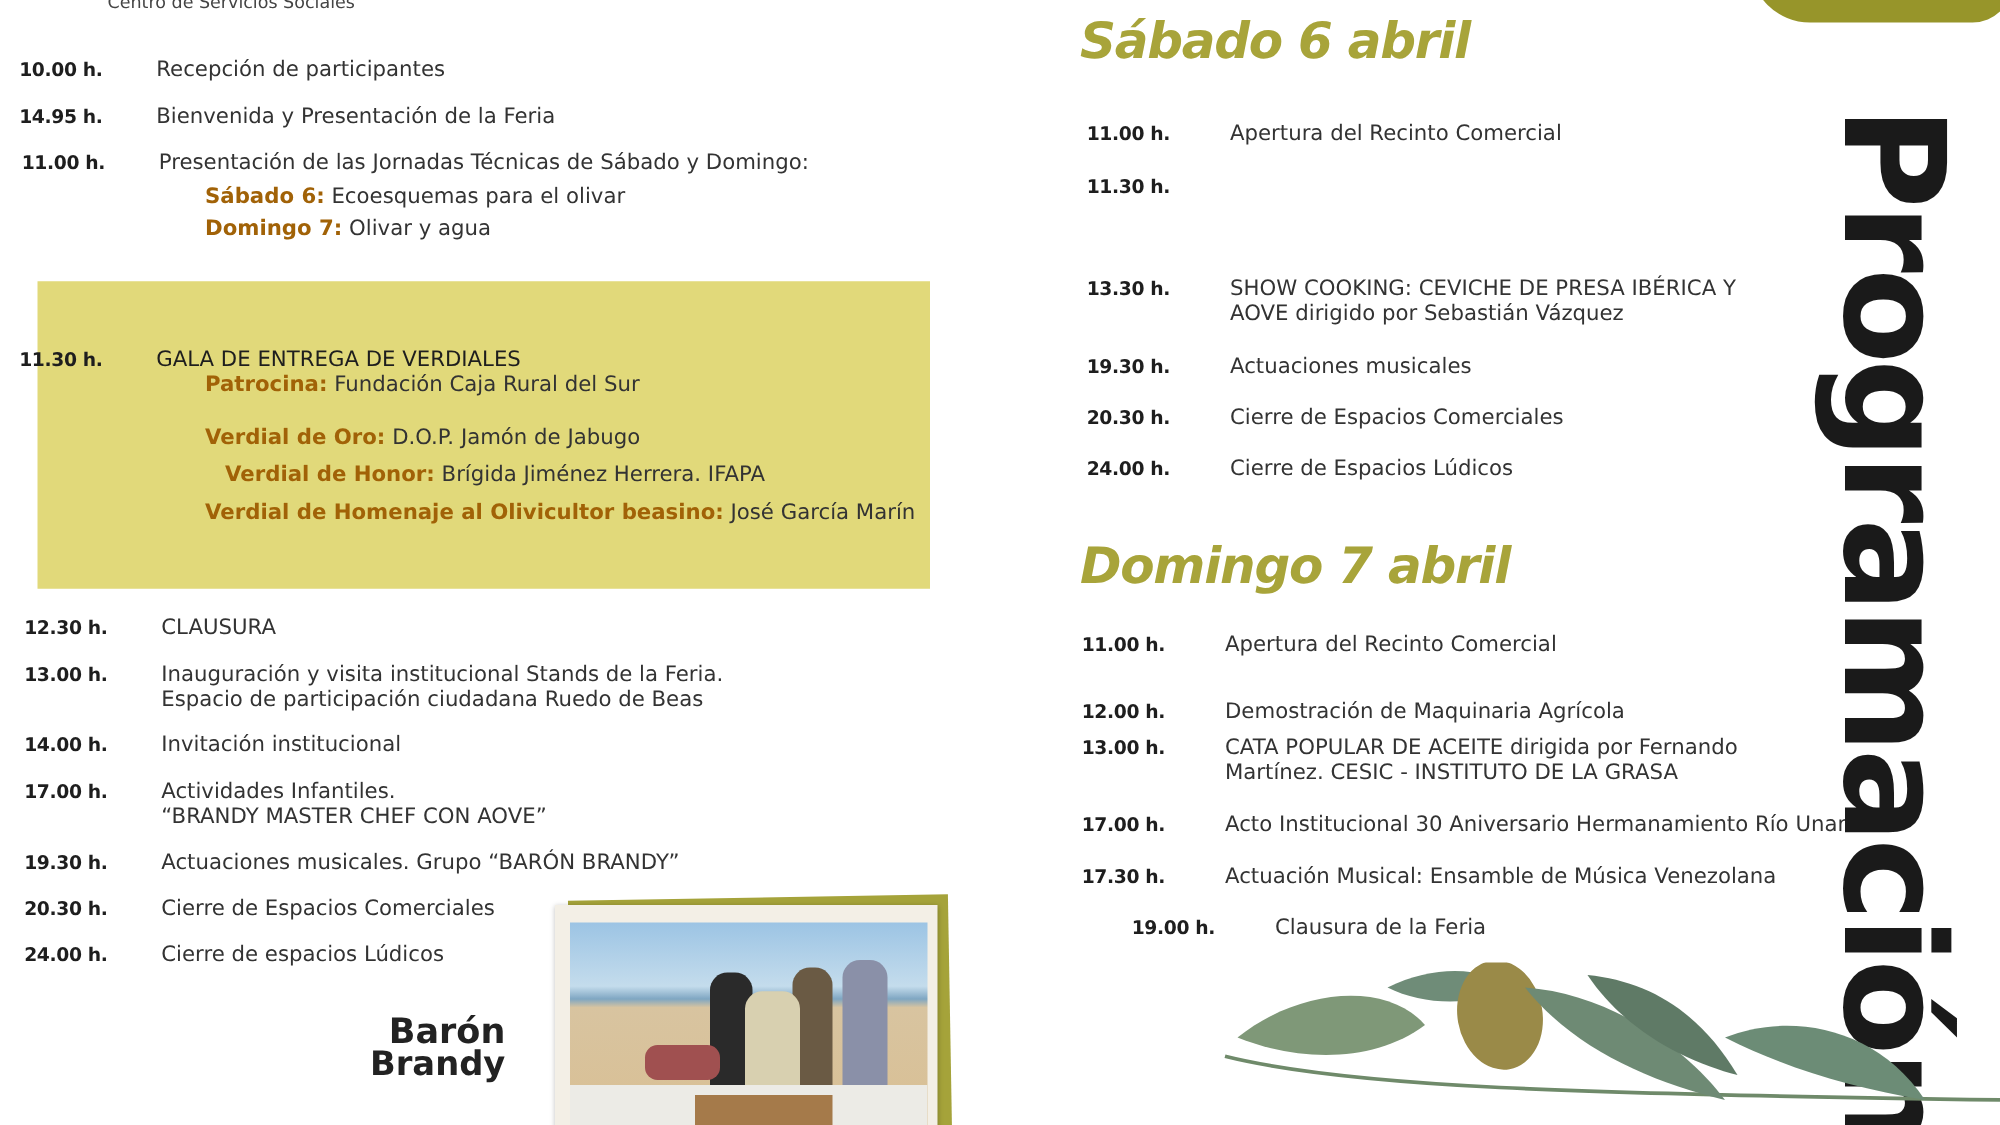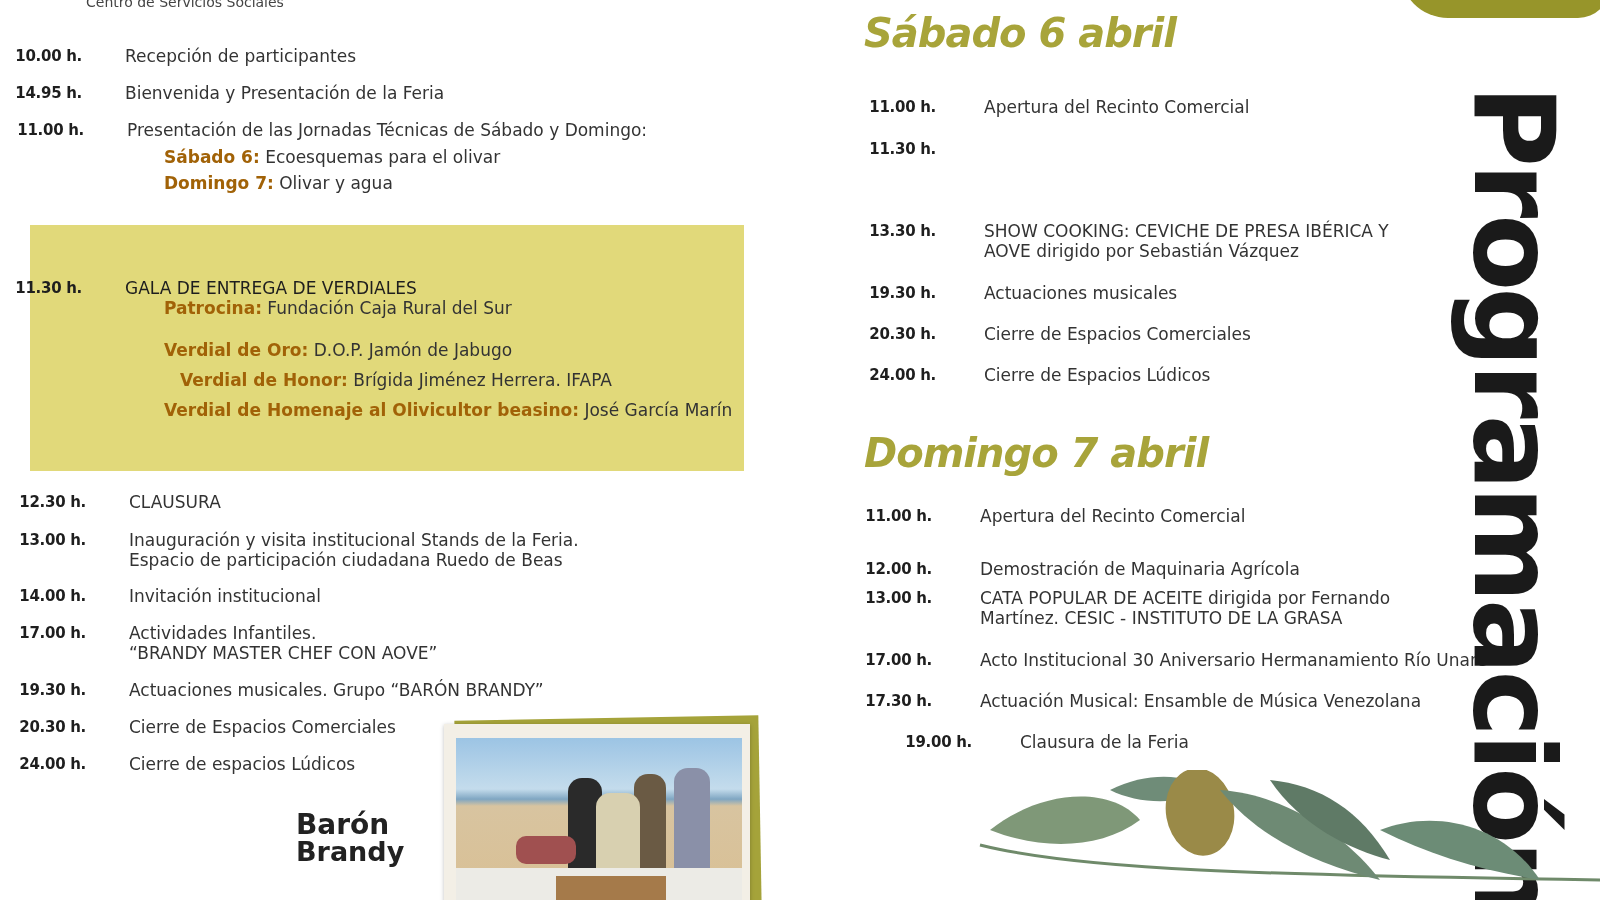--- a/index.html
+++ b/index.html
@@ -49,21 +49,21 @@
     left: 456px; top: 738px; width: 286px; height: 170px;
     background: linear-gradient(180deg, #9cc4e4 0%, #c4dcec 30%, #7fa6c2 36%, #d8c4a0 40%, #d9bf93 100%);
     overflow: hidden;
   }
   .photo .person { position: absolute; border-radius: 14px 14px 4px 4px; }
   .photo .bench { position: absolute; left: 0; bottom: 0; width: 286px; height: 40px; background: #ecebe6; }
   .photo .box { position: absolute; left: 100px; bottom: 0; width: 110px; height: 32px; background: #a57a4a; }
 
   .band-logo {
     left: 296px; top: 812px; font-family: "DejaVu Sans", sans-serif; font-weight: bold;
-    color: #222; text-align: left; line-height: 0.95;
+    color: #222; text-align: right; line-height: 0.95;
   }
   .band-logo .l1 { font-size: 28px; display: block; }
   .band-logo .l2 { font-size: 27px; display: block; }
 
   .olive-branch { left: 960px; top: 770px; width: 640px; height: 130px; }
 </style>
 </head>
 <body>
 
 <div class="abs green-blob"></div>

